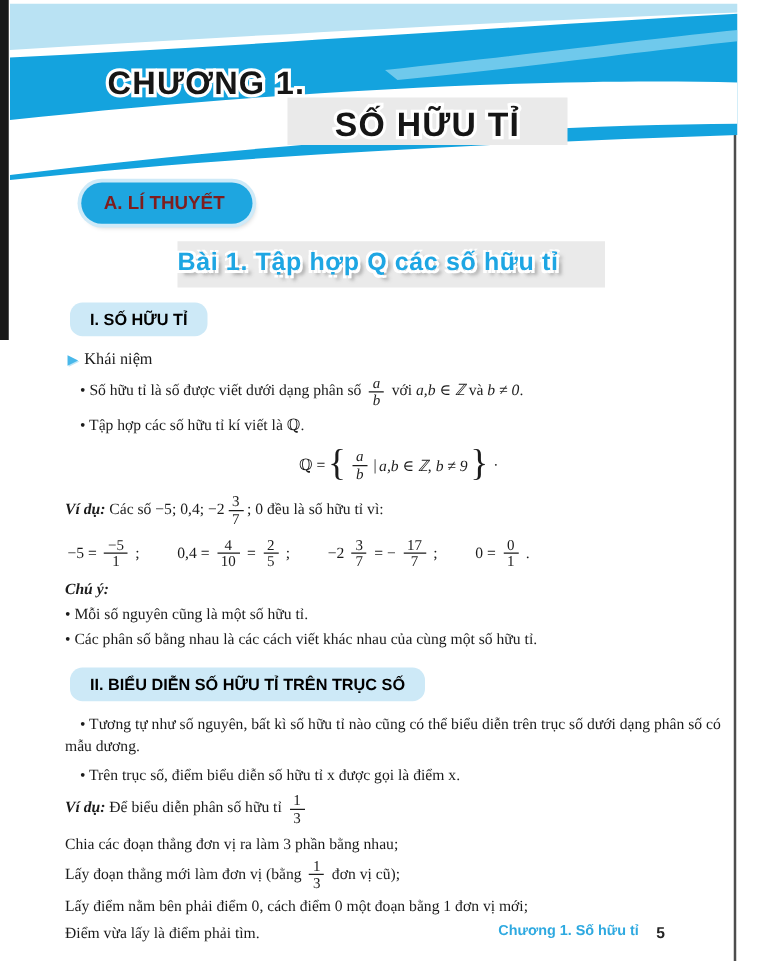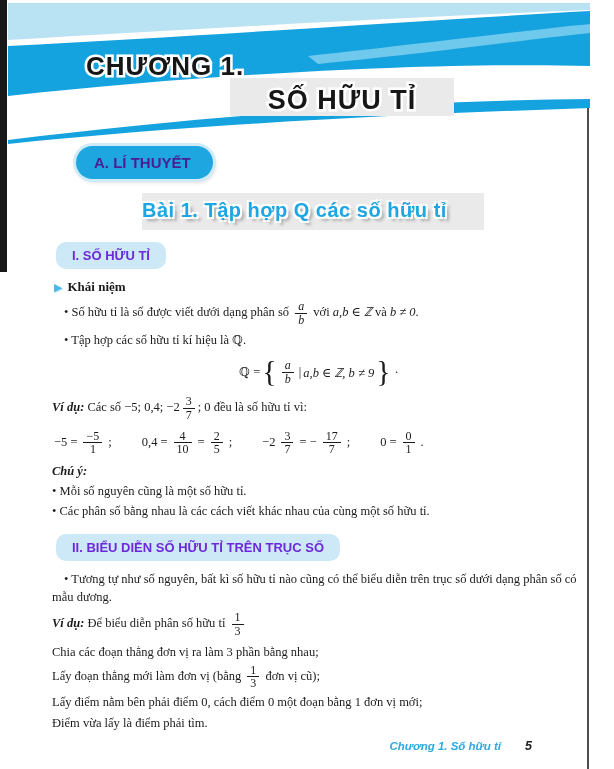--- a/index.html
+++ b/index.html
@@ -5,49 +5,49 @@
   html,body{margin:0;padding:0;background:#fff;}
   .page{position:relative;width:614px;height:769px;background:#fff;overflow:hidden;
         font-family:"Liberation Serif","DejaVu Serif",serif;color:#1b1b1b;}
   .left-edge{position:absolute;left:0;top:0;width:7px;height:272px;background:#181818;}
   .right-edge{position:absolute;left:587px;top:74px;bottom:0;width:2px;background:#4d4d4d;}
   .banner{position:absolute;left:8px;top:0;}
   .banner text{font-family:"Liberation Sans","DejaVu Sans",sans-serif;font-weight:bold;}
 
   .content{position:absolute;left:52px;top:146px;width:534px;}
 
-  .badge-a{display:inline-block;background:#1ea6e0;color:#4c1d95;
+  .badge-a{display:inline-block;background:#1ea6e0;color:#7f1d1d;
            font-family:"Liberation Sans","DejaVu Sans",sans-serif;font-weight:bold;font-size:15px;
-           padding:8px 22px 8px 18px;border-radius:19px;margin-left:24px;
+           padding:8px 22px 8px 18px;border-radius:19px;margin-left:13px;
            box-shadow:0 0 0 3px #cfeaf8,2px 3px 4px rgba(0,0,0,.18);}
   .lesson-box{margin:14px 0 0 90px;width:342px;background:#eaeaea;text-align:left;padding:6px 0 8px;}
   .lesson-title{font-family:"Liberation Sans","DejaVu Sans",sans-serif;font-weight:bold;font-size:20px;
            color:#1ea6e3;letter-spacing:.5px;
            text-shadow:-2px -2px 0 #fff,2px -2px 0 #fff,-2px 2px 0 #fff,2px 2px 0 #fff,4px 4px 3px rgba(110,110,110,.55);}
-  .pill{display:inline-block;background:#cde9f7;color:#6d28d9;border-radius:10px;
+  .pill{display:inline-block;background:#cde9f7;color:#000000;border-radius:10px;
         font-family:"Liberation Sans","DejaVu Sans",sans-serif;font-weight:bold;font-size:13px;
         padding:6px 16px;margin:12px 0 0 4px;}
-  .concept{margin:10px 0 2px -10px;font-size:13px;font-weight:bold;padding-left:12px;}
+  .concept{margin:10px 0 2px -10px;font-size:13px;font-weight:normal;padding-left:12px;}
   .tri{color:#49b8ea;font-size:11px;margin-right:5px;text-shadow:1px 1px 0 #bfe5f6;}
   .para{margin:5px 0;font-size:12.5px;line-height:1.45;}
   .bullet::before{content:"• ";}
   .indent{padding-left:12px;}
   .hang{padding-left:0;text-indent:12px;}
   .vd{font-weight:bold;font-style:italic;}
   .mvar{font-style:italic;}
   .frac{display:inline-flex;flex-direction:column;text-align:center;vertical-align:middle;
         margin:0 3px;line-height:1.05;font-size:12px;}
   .frac .fnum{border-bottom:1px solid #1b1b1b;padding:0 3px;display:block;}
   .frac .fden{display:block;padding:0 3px;}
   .formula{display:flex;justify-content:center;align-items:center;gap:2px;margin:8px 0;font-size:12.5px;}
   .brace{font-size:30px;font-weight:400;line-height:1;transform:translateY(-1px);}
   .fdot{margin-left:2px;}
   .eqrow{display:flex;align-items:center;gap:30px;margin:8px 0 6px 2px;font-size:12.5px;}
   .eq{display:inline-flex;align-items:center;gap:3px;}
-  .footer{position:absolute;bottom:16px;right:82px;display:flex;align-items:center;gap:24px;font-style:italic;}
+  .footer{position:absolute;bottom:16px;right:82px;display:flex;align-items:flex-start;gap:14px;}
   .footer-ch{color:#2ea9e0;font-family:"Liberation Sans","DejaVu Sans",sans-serif;font-size:11.5px;font-weight:bold;}
   .footer-pg{font-family:"Liberation Sans","DejaVu Sans",sans-serif;font-size:12.5px;color:#222;font-weight:bold;}
 </style>
 </head>
 <body>
 
 <div class="page">
   <div class="left-edge"></div>
   <div class="right-edge"></div>
 
@@ -81,21 +81,21 @@
           <span class="fnum">a</span>
           <span class="fden">b</span>
         </span>
       <span>với</span>
       <span class="mvar">a,b ∈ ℤ</span>
       <span>và</span>
       <span class="mvar">b ≠ 0</span><span>.</span>
     </p>
 
     <p class="para bullet indent">
-      <span>Tập hợp các số hữu tỉ kí hiệu là ℚ.</span>
+      <span>Tập hợp các số hữu tỉ kí viết là ℚ.</span>
     </p>
 
     <div class="formula">
       <span>ℚ =</span>
       <span class="brace">{</span>
       <span class="frac mvar">
           <span class="fnum">a</span>
           <span class="fden">b</span>
         </span>
       <span>|</span>
@@ -158,20 +158,21 @@
       </span>
     </div>
 
     <p class="para vd" style="margin-bottom:2px">Chú ý:</p>
     <p class="para bullet" style="margin:2px 0"><span>Mỗi số nguyên cũng là một số hữu tỉ.</span></p>
     <p class="para bullet" style="margin:2px 0"><span>Các phân số bằng nhau là các cách viết khác nhau của cùng một số hữu tỉ.</span></p>
 
     <div class="pill">II. BIỂU DIỄN SỐ HỮU TỈ TRÊN TRỤC SỐ</div>
 
     <p class="para bullet hang" style="margin-top:9px"><span>Tương tự như số nguyên, bất kì số hữu tỉ nào cũng có thể biểu diễn trên trục số dưới dạng phân số có mẫu dương.</span></p>
+    <p class="para bullet indent"><span>Trên trục số, điểm biểu diễn số hữu tỉ x được gọi là điểm x.</span></p>
 
     <p class="para">
       <span class="vd">Ví dụ:</span>
       <span>Để biểu diễn phân số hữu tỉ</span>
       <span class="frac">
           <span class="fnum">1</span>
           <span class="fden">3</span>
         </span>
     </p>
 

